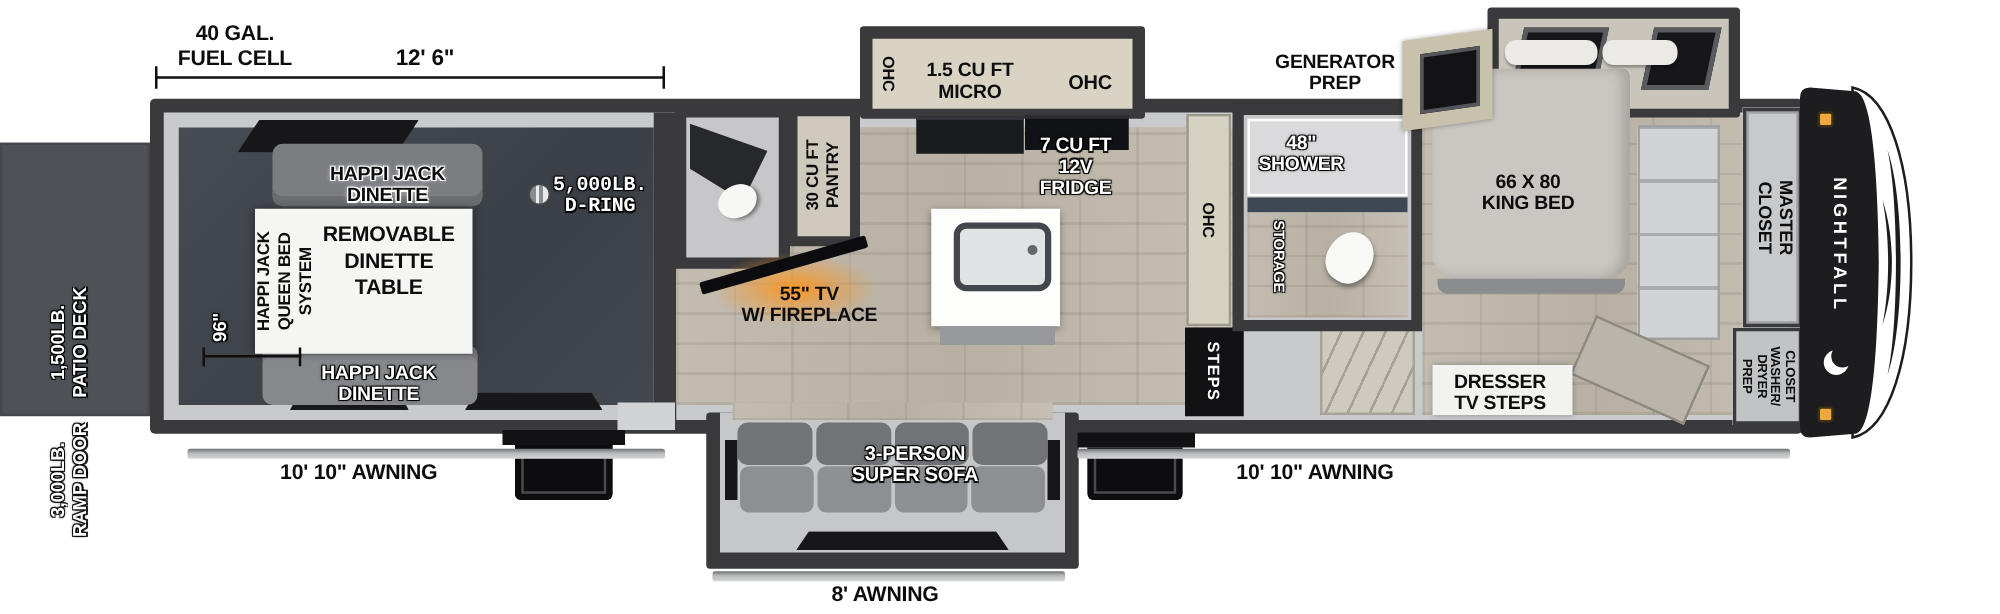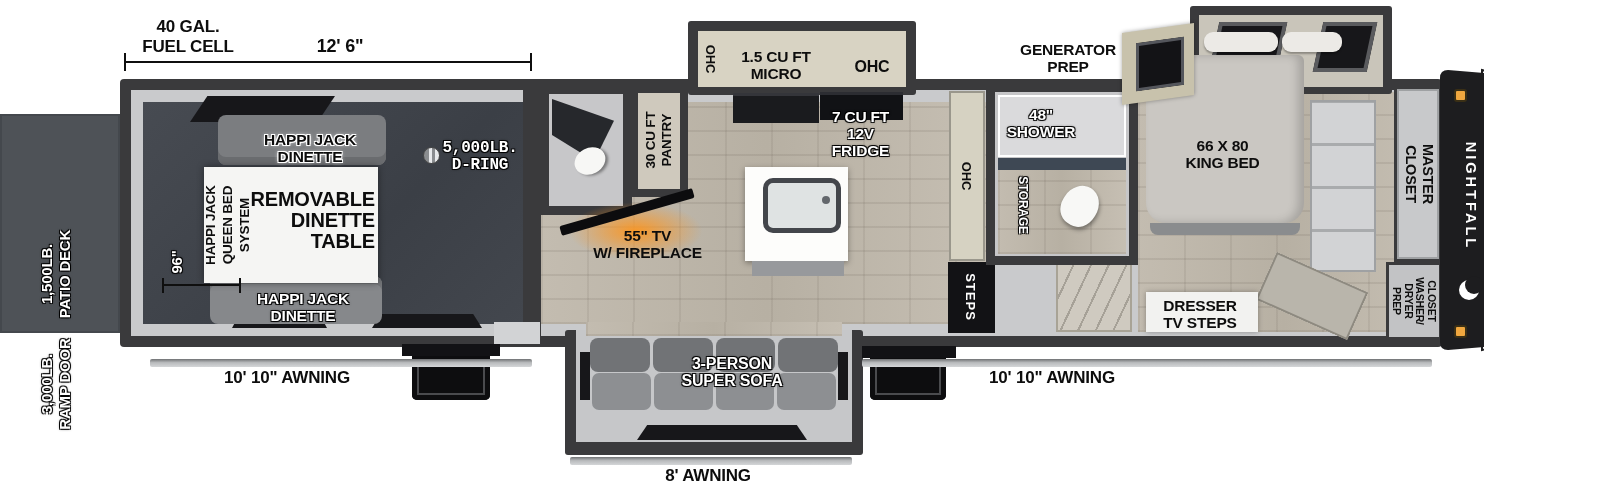--- a/index.html
+++ b/index.html
@@ -1,16 +1,16 @@
 <!DOCTYPE html>
 <html><head>
 <meta charset="utf-8">
 <style>
   html,body{margin:0;padding:0;background:#fff;}
-  #stage{position:relative;width:1484px;height:491px;background:#fff;overflow:hidden;
+  #stage{position:relative;width:1600px;height:491px;background:#fff;overflow:hidden;
          font-family:"Liberation Sans",sans-serif;}
   .abs{position:absolute;}
   .lbl{position:absolute;font-family:"Liberation Sans",sans-serif;font-weight:bold;
        white-space:pre-line;text-align:center;letter-spacing:-0.2px;line-height:17px;
        font-size:15.5px;color:#0d0d0d;}
   .halo-w{color:#0c0c0c;text-shadow:-1px -1px 0 #fff,1px -1px 0 #fff,-1px 1px 0 #fff,1px 1px 0 #fff,0 0 4px #fff;}
   .halo-b{color:#fff;text-shadow:-1px -1px 0 rgba(0,0,0,.85),1px -1px 0 rgba(0,0,0,.85),-1px 1px 0 rgba(0,0,0,.85),1px 1px 0 rgba(0,0,0,.85),0 0 3px rgba(0,0,0,.7);}
   .rotccw{transform:rotate(-90deg);}
   .rotcw{transform:rotate(90deg);}
   .wood{background-color:#beb7ab;background-image:
@@ -54,21 +54,21 @@
   <div class="abs" style="left:523px;top:90px;width:18px;height:246px;background:#3a3a3c;"></div>
   <div class="abs" style="left:494px;top:322px;width:46px;height:22px;background:#d2d3d5;"></div>
 
   <div class="abs" style="left:218px;top:115px;width:168px;height:50px;background:#7b7d80;border-radius:8px;box-shadow:inset 0 -8px 0 #6a6c6f;"></div>
   <div class="abs" style="left:210px;top:276px;width:172px;height:48px;background:#86888b;border-radius:8px;box-shadow:inset 0 8px 0 #75777a;"></div>
 
   <div class="abs" style="left:204px;top:167px;width:174px;height:116px;background:#f5f5f3;box-shadow:0 0 7px rgba(0,0,0,.45);"></div>
   <div class="lbl rotccw" style="left:170px;top:197px;width:120px;height:56px;font-size:13.5px;line-height:17px;">HAPPI JACK
 QUEEN BED
 SYSTEM</div>
-  <div class="lbl" style="left:247px;top:189px;width:128px;font-size:20px;line-height:21px;text-align:right;">REMOVABLE
+  <div class="lbl" style="left:247px;top:177px;width:128px;font-size:17px;line-height:21px;">REMOVABLE
 DINETTE
 TABLE</div>
 
   <div class="lbl halo-w" style="left:240px;top:131px;width:140px;">HAPPI JACK
 DINETTE</div>
   <div class="lbl halo-b" style="left:233px;top:290px;width:140px;">HAPPI JACK
 DINETTE</div>
 
   <div class="abs" style="left:423px;top:147px;width:15px;height:15px;border-radius:50%;border:1px solid #4a4a4a;
               background:linear-gradient(90deg,#8a8d90 0 30%,#e8eaec 30% 50%,#8a8d90 50% 72%,#e8eaec 72%);"></div>

